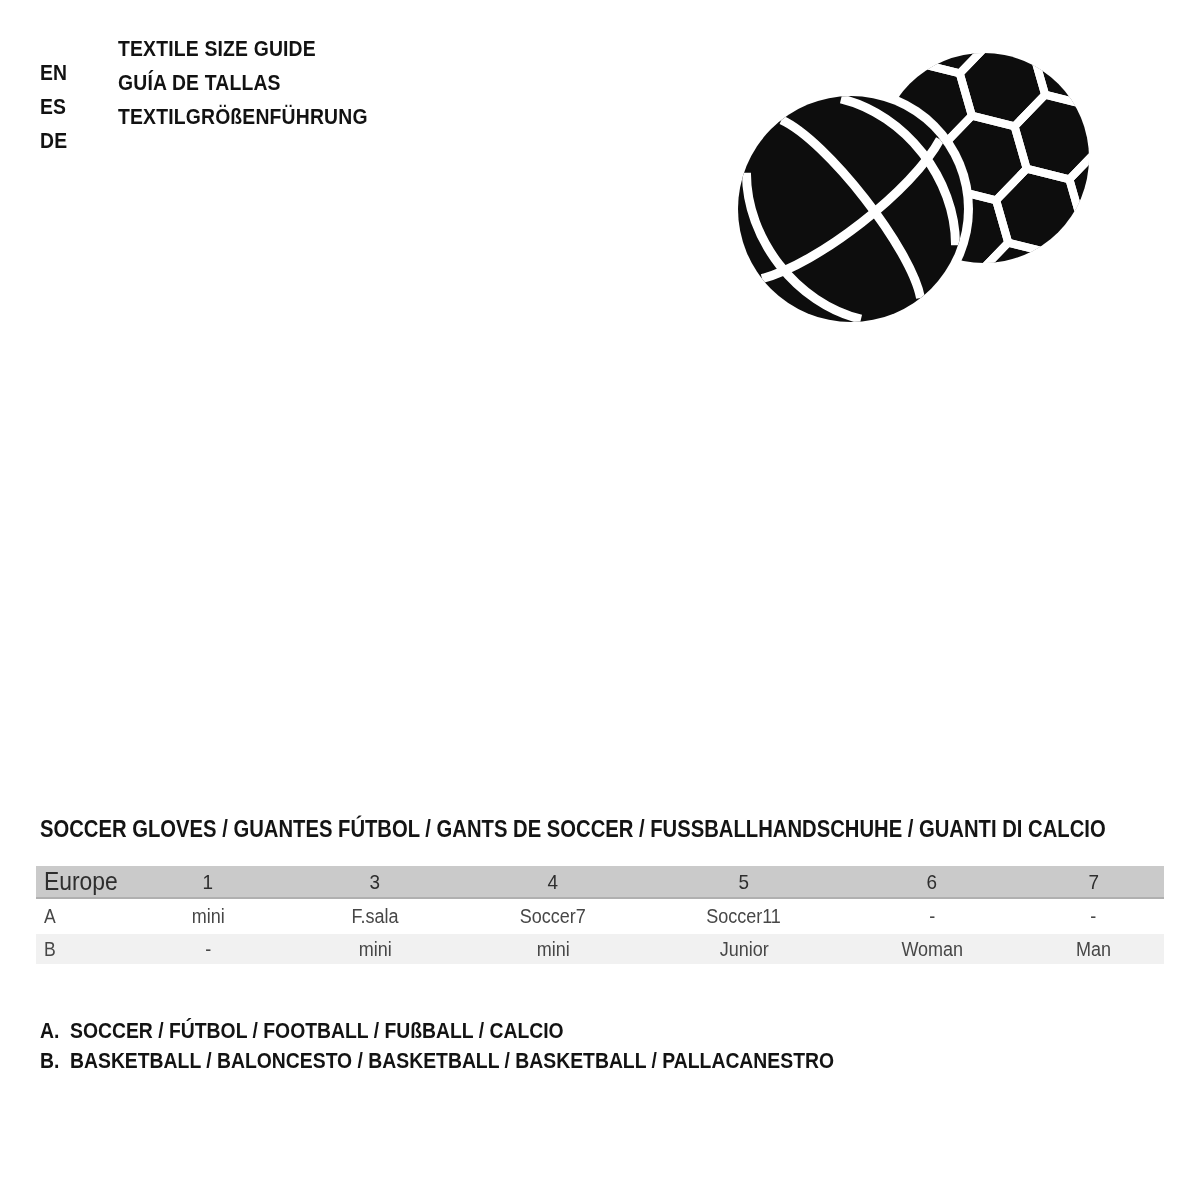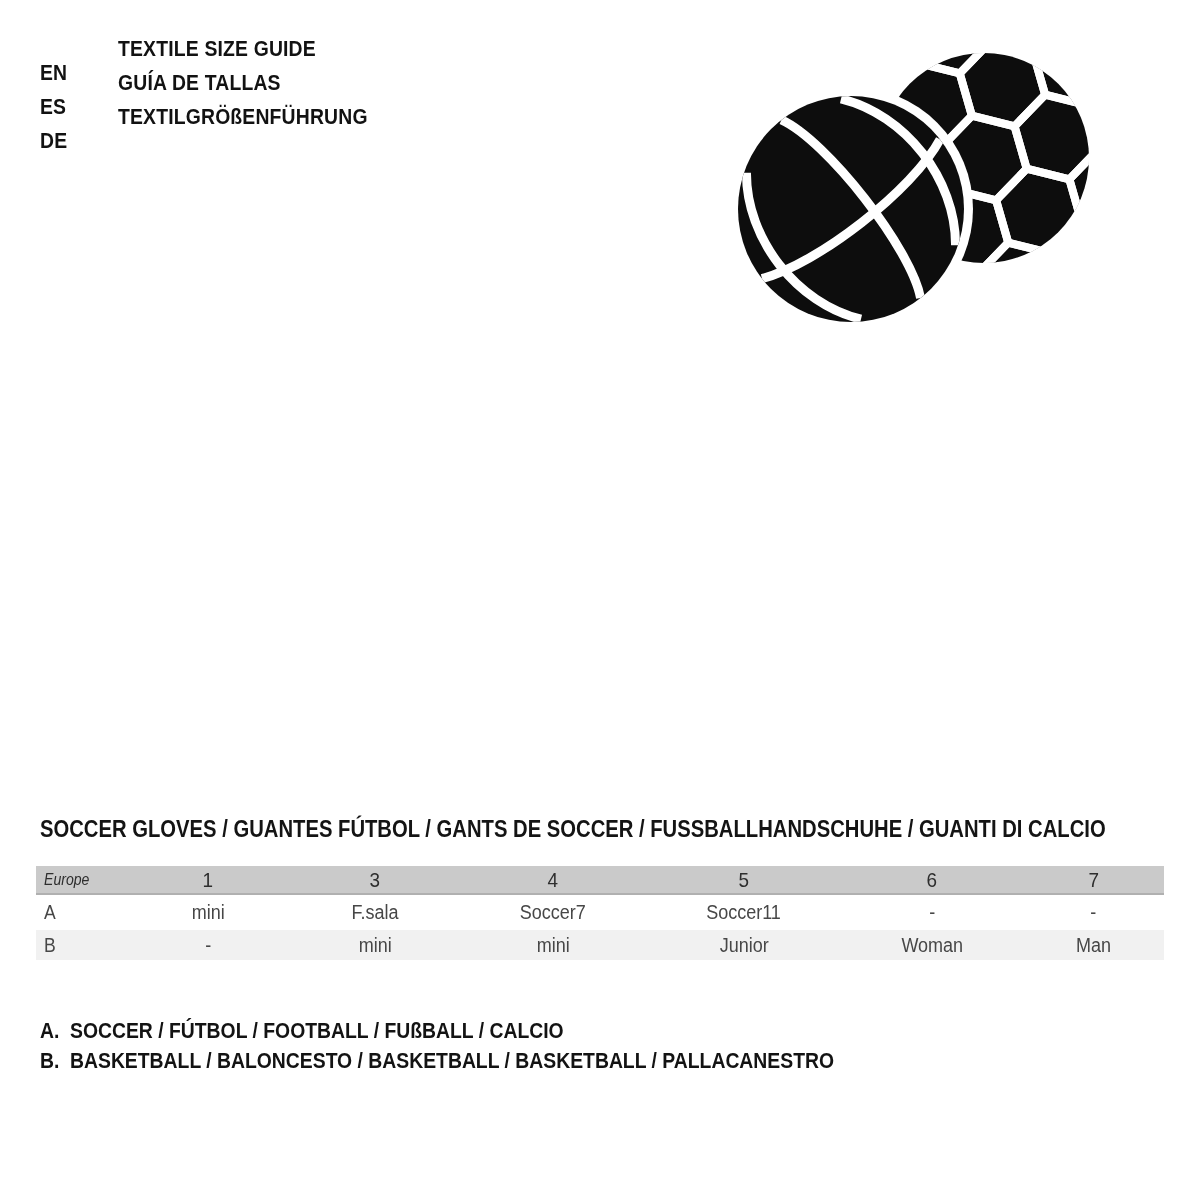--- a/index.html
+++ b/index.html
@@ -34,21 +34,21 @@
   }
   .size-table th,.size-table td{padding:0;font-weight:normal;overflow:hidden;}
   .size-table thead th{
     height:27px;background:#cacaca;color:#2e2e2e;font-size:21px;
     border-bottom:2px solid #b0b0b0;vertical-align:middle;
   }
   .size-table .row-a td{height:35px;background:#ffffff;vertical-align:middle;}
   .size-table .row-b td{height:30px;background:#f1f1f1;vertical-align:middle;}
   .size-table .c0{text-align:left;padding-left:8px;}
   .size-table th:not(.c0),.size-table td:not(.c0){text-align:center;}
-  .size-table thead th.c0{font-size:16px;font-style:italic;}
+  .size-table thead th.c0{font-size:26px;}
 
   
   .footnotes{position:absolute;left:40px;top:1016px;}
   .fn-row{display:flex;height:30px;align-items:center;
     font-weight:bold;font-size:22px;color:#131313;}
   .fn-label{width:30px;flex:0 0 30px;}
 </style>
 </head>
 <body>
 

